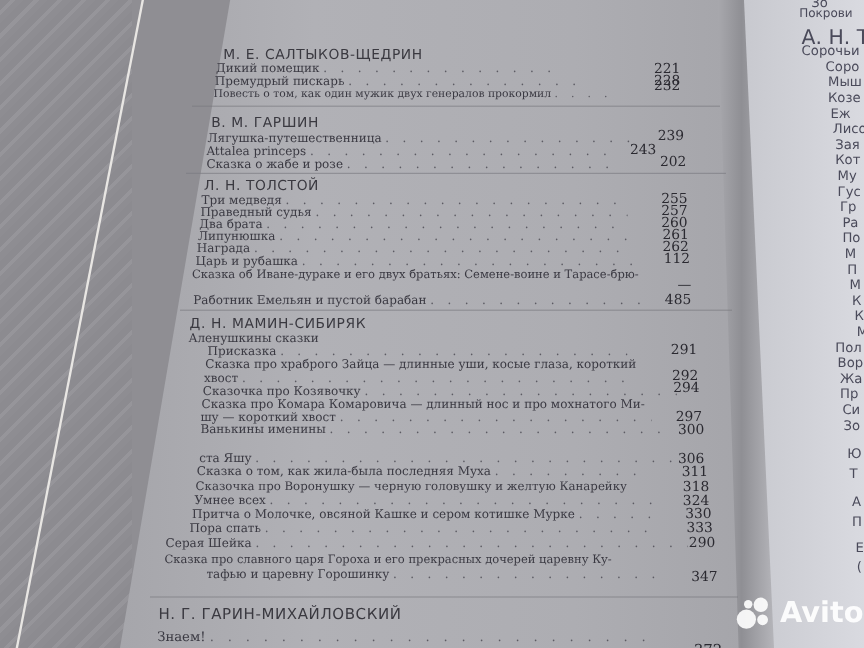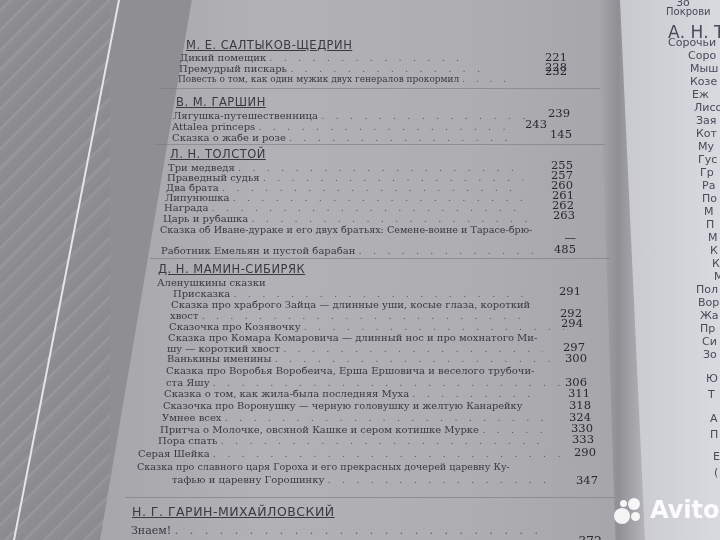--- a/index.html
+++ b/index.html
@@ -30,21 +30,21 @@
     position:absolute; left:620px; top:0; width:100px; height:540px;
     background:linear-gradient(90deg,#c8c9cf,#d9dae0);
     clip-path:polygon(0 0,100% 0,100% 100%,25% 100%);
   }
   .toc {
     position:absolute; left:0; top:0; width:720px; height:540px;
     color:#2e2d35;
   }
   .author {
     position:absolute; font-family:"DejaVu Sans", sans-serif;
-    font-size:11.5px; letter-spacing:0.5px; color:#3a3940; white-space:nowrap;text-decoration:underline;
+    font-size:11.5px; letter-spacing:0.5px; color:#3a3940; white-space:nowrap;
   }
   .entry {
     position:absolute; font-size:10px; line-height:12px; white-space:nowrap; color:#3a3942;
   }
   .entry .dots {
     display:inline-block; overflow:hidden; vertical-align:bottom; color:#5c5b63; letter-spacing:4px;
   }
   .page-num {
     position:absolute; font-size:11.5px; color:#2a2930; text-align:right; width:30px;
   }
@@ -81,37 +81,37 @@
   <div class="page-num" style="left:537px;top:64px">232</div>
 
   <div class="divider" style="left:160px;top:88px;width:440px"></div>
 
   <div class="author" style="left:176px;top:95px">В. М. ГАРШИН</div>
   <div class="entry" style="left:173px;top:110px"><span>Лягушка-путешественница</span> <span class="dots" style="width:210px">. . . . . . . . . . . . . . . . . . . . . . . . . .</span></div>
   <div class="page-num" style="left:540px;top:106px">239</div>
   <div class="entry" style="left:172px;top:121px"><span>Attalea princeps</span> <span class="dots" style="width:250px">. . . . . . . . . . . . . . . . . . . . . . . . . . . . .</span></div>
   <div class="page-num" style="left:517px;top:117px">243</div>
   <div class="entry" style="left:172px;top:132px"><span>Сказка о жабе и розе</span> <span class="dots" style="width:230px">. . . . . . . . . . . . . . . . . . . . . . . . . . .</span></div>
-  <div class="page-num" style="left:542px;top:127px">145</div>
+  <div class="page-num" style="left:542px;top:127px">202</div>
 
   <div class="divider" style="left:155px;top:144px;width:450px"></div>
 
   <div class="author" style="left:170px;top:147px">Л. Н. ТОЛСТОЙ</div>
   <div class="entry" style="left:168px;top:162px"><span>Три медведя</span> <span class="dots" style="width:280px">. . . . . . . . . . . . . . . . . . . . . . . . . . . . . . . .</span></div>
   <div class="page-num" style="left:543px;top:158px">255</div>
   <div class="entry" style="left:167px;top:172px"><span>Праведный судья</span> <span class="dots" style="width:260px">. . . . . . . . . . . . . . . . . . . . . . . . . . . . . .</span></div>
   <div class="page-num" style="left:543px;top:168px">257</div>
   <div class="entry" style="left:166px;top:182px"><span>Два брата</span> <span class="dots" style="width:300px">. . . . . . . . . . . . . . . . . . . . . . . . . . . . . . . . .</span></div>
   <div class="page-num" style="left:543px;top:178px">260</div>
   <div class="entry" style="left:165px;top:192px"><span>Липунюшка</span> <span class="dots" style="width:290px">. . . . . . . . . . . . . . . . . . . . . . . . . . . . . . . .</span></div>
   <div class="page-num" style="left:544px;top:188px">261</div>
   <div class="entry" style="left:164px;top:202px"><span>Награда</span> <span class="dots" style="width:310px">. . . . . . . . . . . . . . . . . . . . . . . . . . . . . . . . . .</span></div>
   <div class="page-num" style="left:544px;top:198px">262</div>
   <div class="entry" style="left:163px;top:213px"><span>Царь и рубашка</span> <span class="dots" style="width:280px">. . . . . . . . . . . . . . . . . . . . . . . . . . . . . . .</span></div>
-  <div class="page-num" style="left:545px;top:208px">263</div>
+  <div class="page-num" style="left:545px;top:208px">112</div>
   <div class="entry" style="left:160px;top:224px;font-size:9.6px"><span>Сказка об Иване-дураке и его двух братьях: Семене-воине и Тарасе-брю-</span></div>
   <div class="page-num" style="left:546px;top:230px">—</div>
   <div class="entry" style="left:161px;top:245px"><span>Работник Емельян и пустой барабан</span> <span class="dots" style="width:180px">. . . . . . . . . . . . . . . . . . . .</span></div>
   <div class="page-num" style="left:546px;top:242px">485</div>
 
   <div class="divider" style="left:150px;top:258px;width:460px"></div>
 
   <div class="author" style="left:158px;top:262px">Д. Н. МАМИН-СИБИРЯК</div>
   <div class="entry" style="left:157px;top:277px">Аленушкины сказки</div>
   <div class="entry" style="left:173px;top:288px"><span>Присказка</span> <span class="dots" style="width:290px">. . . . . . . . . . . . . . . . . . . . . . . . . . . . . . .</span></div>
@@ -119,21 +119,20 @@
   <div class="entry" style="left:171px;top:299px"><span>Сказка про храброго Зайца — длинные уши, косые глаза, короткий</span></div>
   <div class="entry" style="left:170px;top:310px"><span>хвост</span> <span class="dots" style="width:330px">. . . . . . . . . . . . . . . . . . . . . . . . . . . . . . . . . . .</span></div>
   <div class="page-num" style="left:552px;top:306px">292</div>
   <div class="entry" style="left:169px;top:321px"><span>Сказочка про Козявочку</span> <span class="dots" style="width:260px">. . . . . . . . . . . . . . . . . . . . . . . . . . . .</span></div>
   <div class="page-num" style="left:553px;top:316px">294</div>
   <div class="entry" style="left:168px;top:332px"><span>Сказка про Комара Комаровича — длинный нос и про мохнатого Ми-</span></div>
   <div class="entry" style="left:167px;top:343px"><span>шу — короткий хвост</span> <span class="dots" style="width:260px">. . . . . . . . . . . . . . . . . . . . . . . . . . .</span></div>
   <div class="page-num" style="left:555px;top:340px">297</div>
   <div class="entry" style="left:167px;top:353px"><span>Ванькины именины</span> <span class="dots" style="width:280px">. . . . . . . . . . . . . . . . . . . . . . . . . . . . . .</span></div>
   <div class="page-num" style="left:557px;top:351px">300</div>
-  <div class="entry" style="left:166px;top:365px"><span>Сказка про Воробья Воробеича, Ерша Ершовича и веселого трубочи-</span></div>
   <div class="entry" style="left:166px;top:377px"><span>ста Яшу</span> <span class="dots" style="width:360px">. . . . . . . . . . . . . . . . . . . . . . . . . . . . . . . . . . . .</span></div>
   <div class="page-num" style="left:557px;top:375px">306</div>
   <div class="entry" style="left:164px;top:388px"><span>Сказка о том, как жила-была последняя Муха</span> <span class="dots" style="width:120px">. . . . . . . . . . . .</span></div>
   <div class="page-num" style="left:560px;top:386px">311</div>
   <div class="entry" style="left:163px;top:400px;font-size:9.8px"><span>Сказочка про Воронушку — черную головушку и желтую Канарейку</span></div>
   <div class="page-num" style="left:561px;top:398px">318</div>
   <div class="entry" style="left:162px;top:412px"><span>Умнее всех</span> <span class="dots" style="width:320px">. . . . . . . . . . . . . . . . . . . . . . . . . . . . . . . . .</span></div>
   <div class="page-num" style="left:561px;top:410px">324</div>
   <div class="entry" style="left:160px;top:424px"><span>Притча о Молочке, овсяной Кашке и сером котишке Мурке</span> <span class="dots" style="width:60px">. . . . . .</span></div>
   <div class="page-num" style="left:563px;top:421px">330</div>

